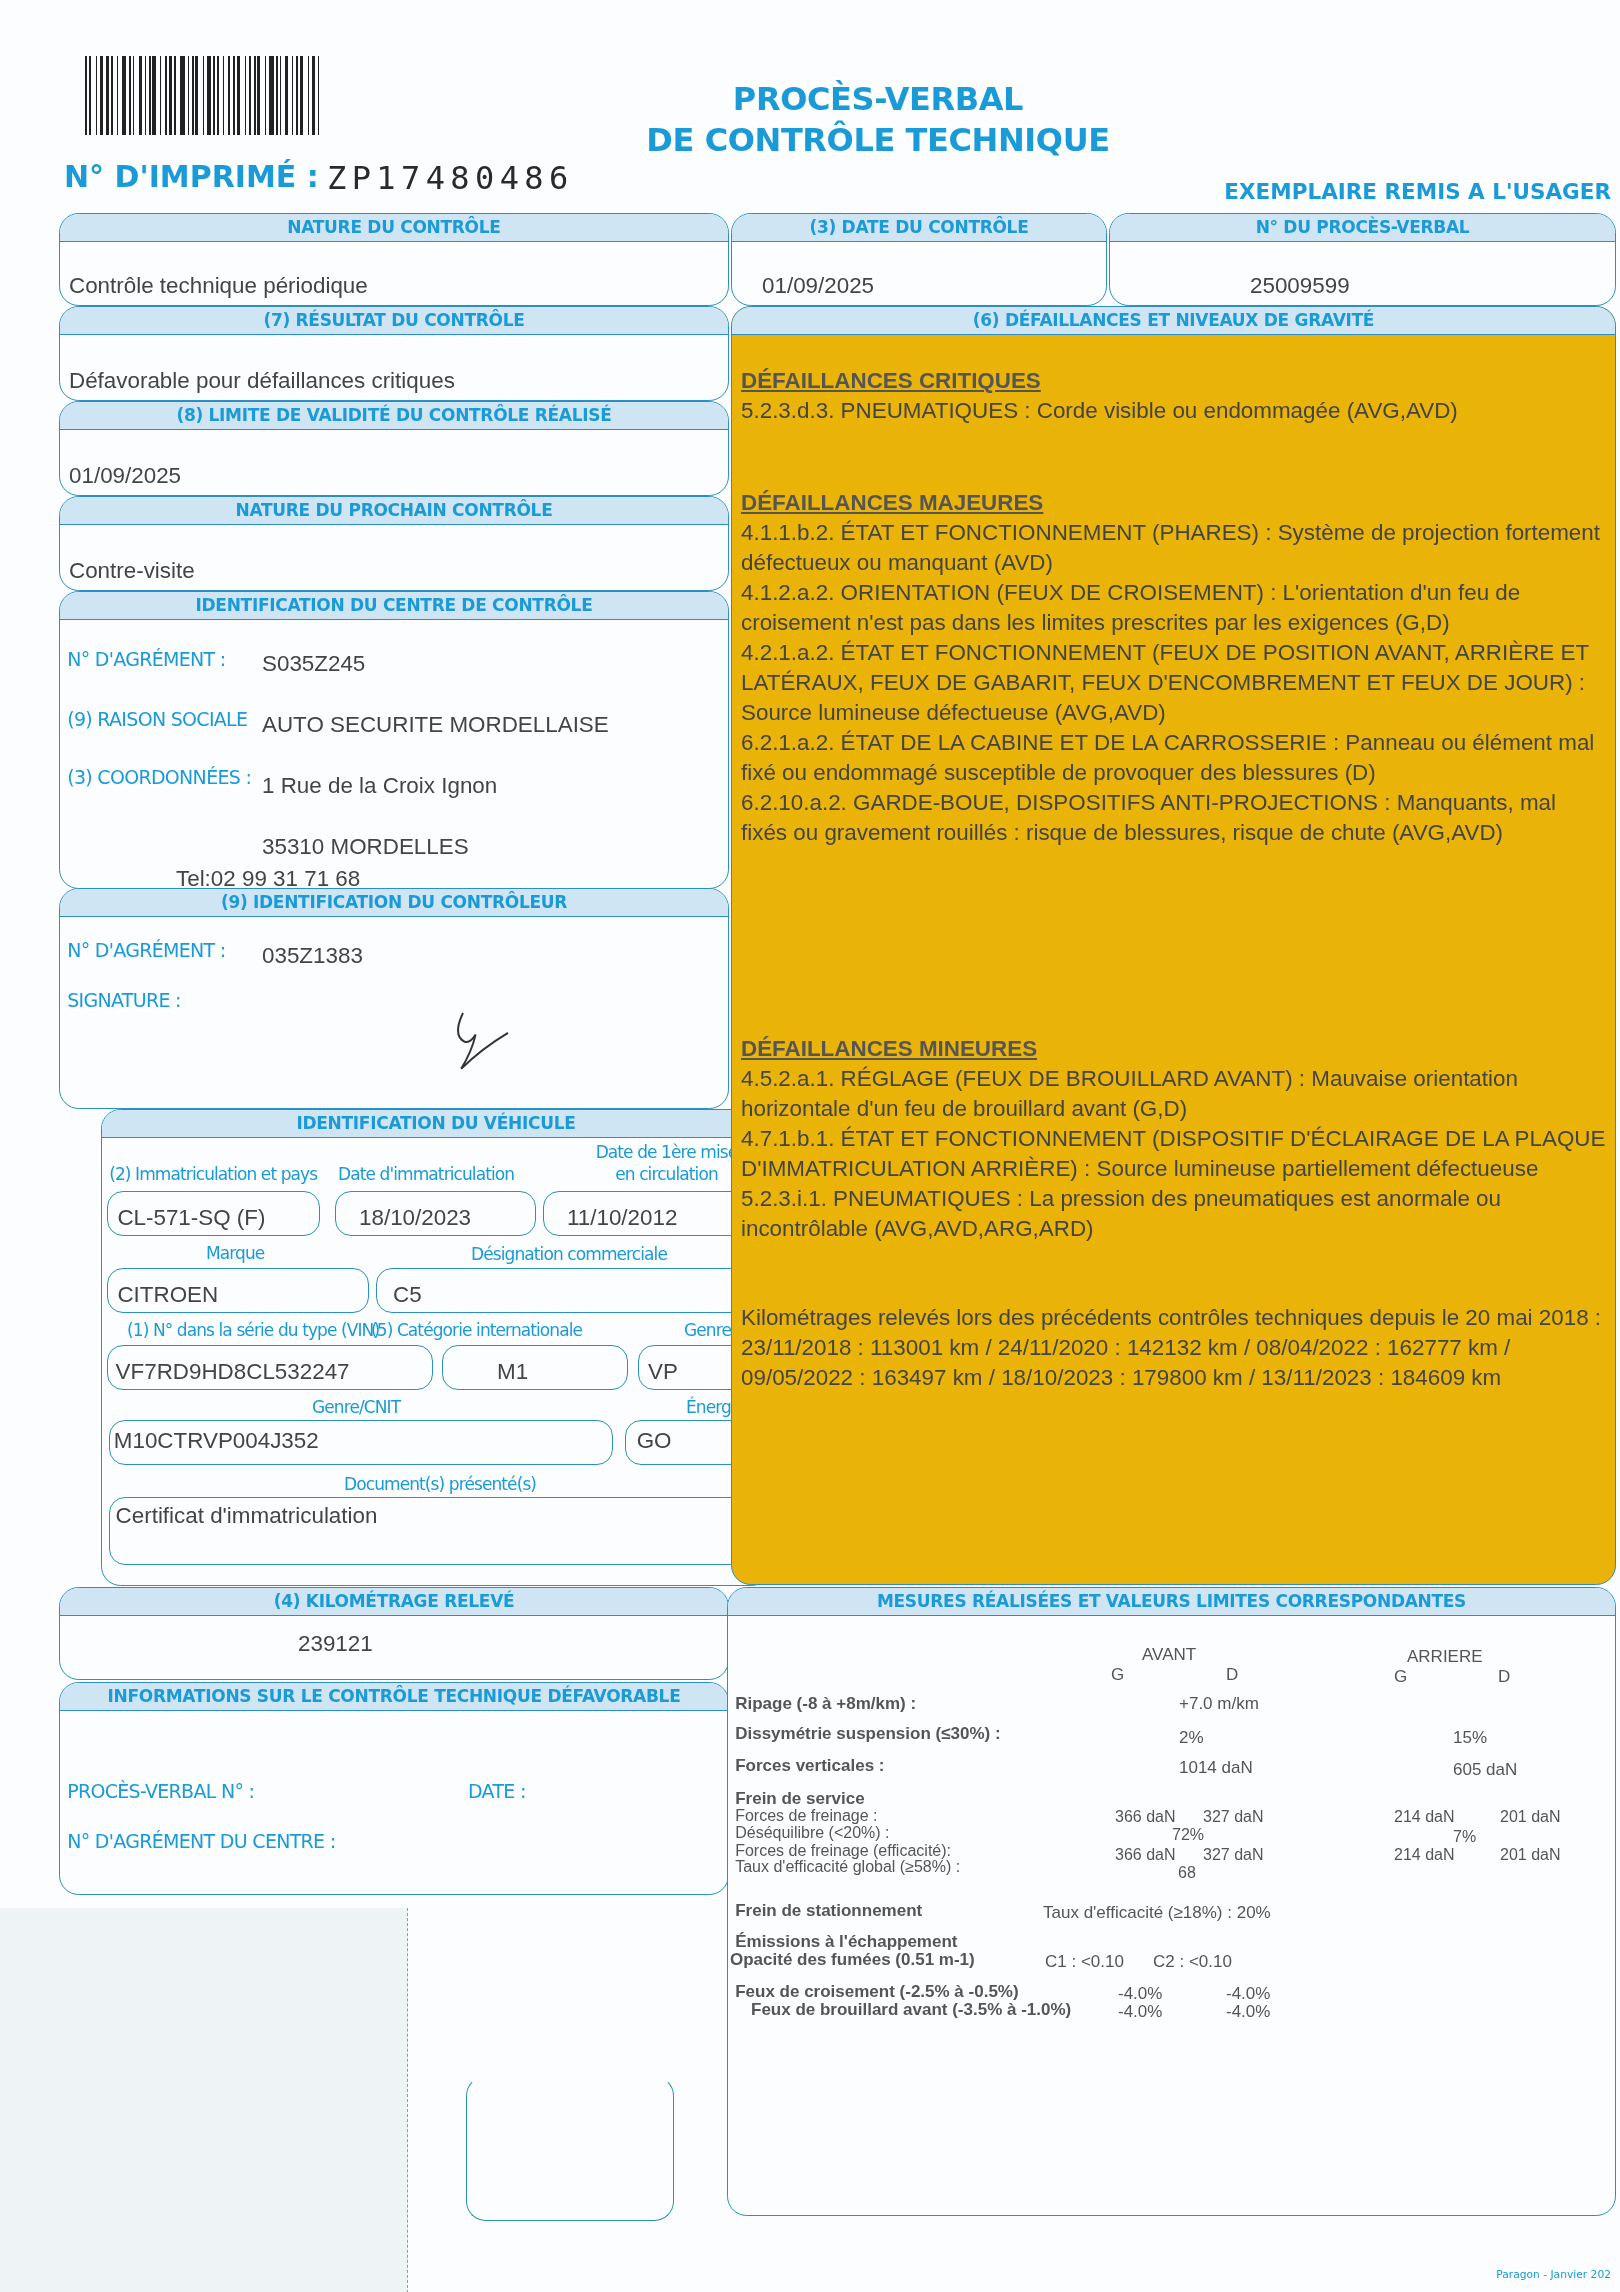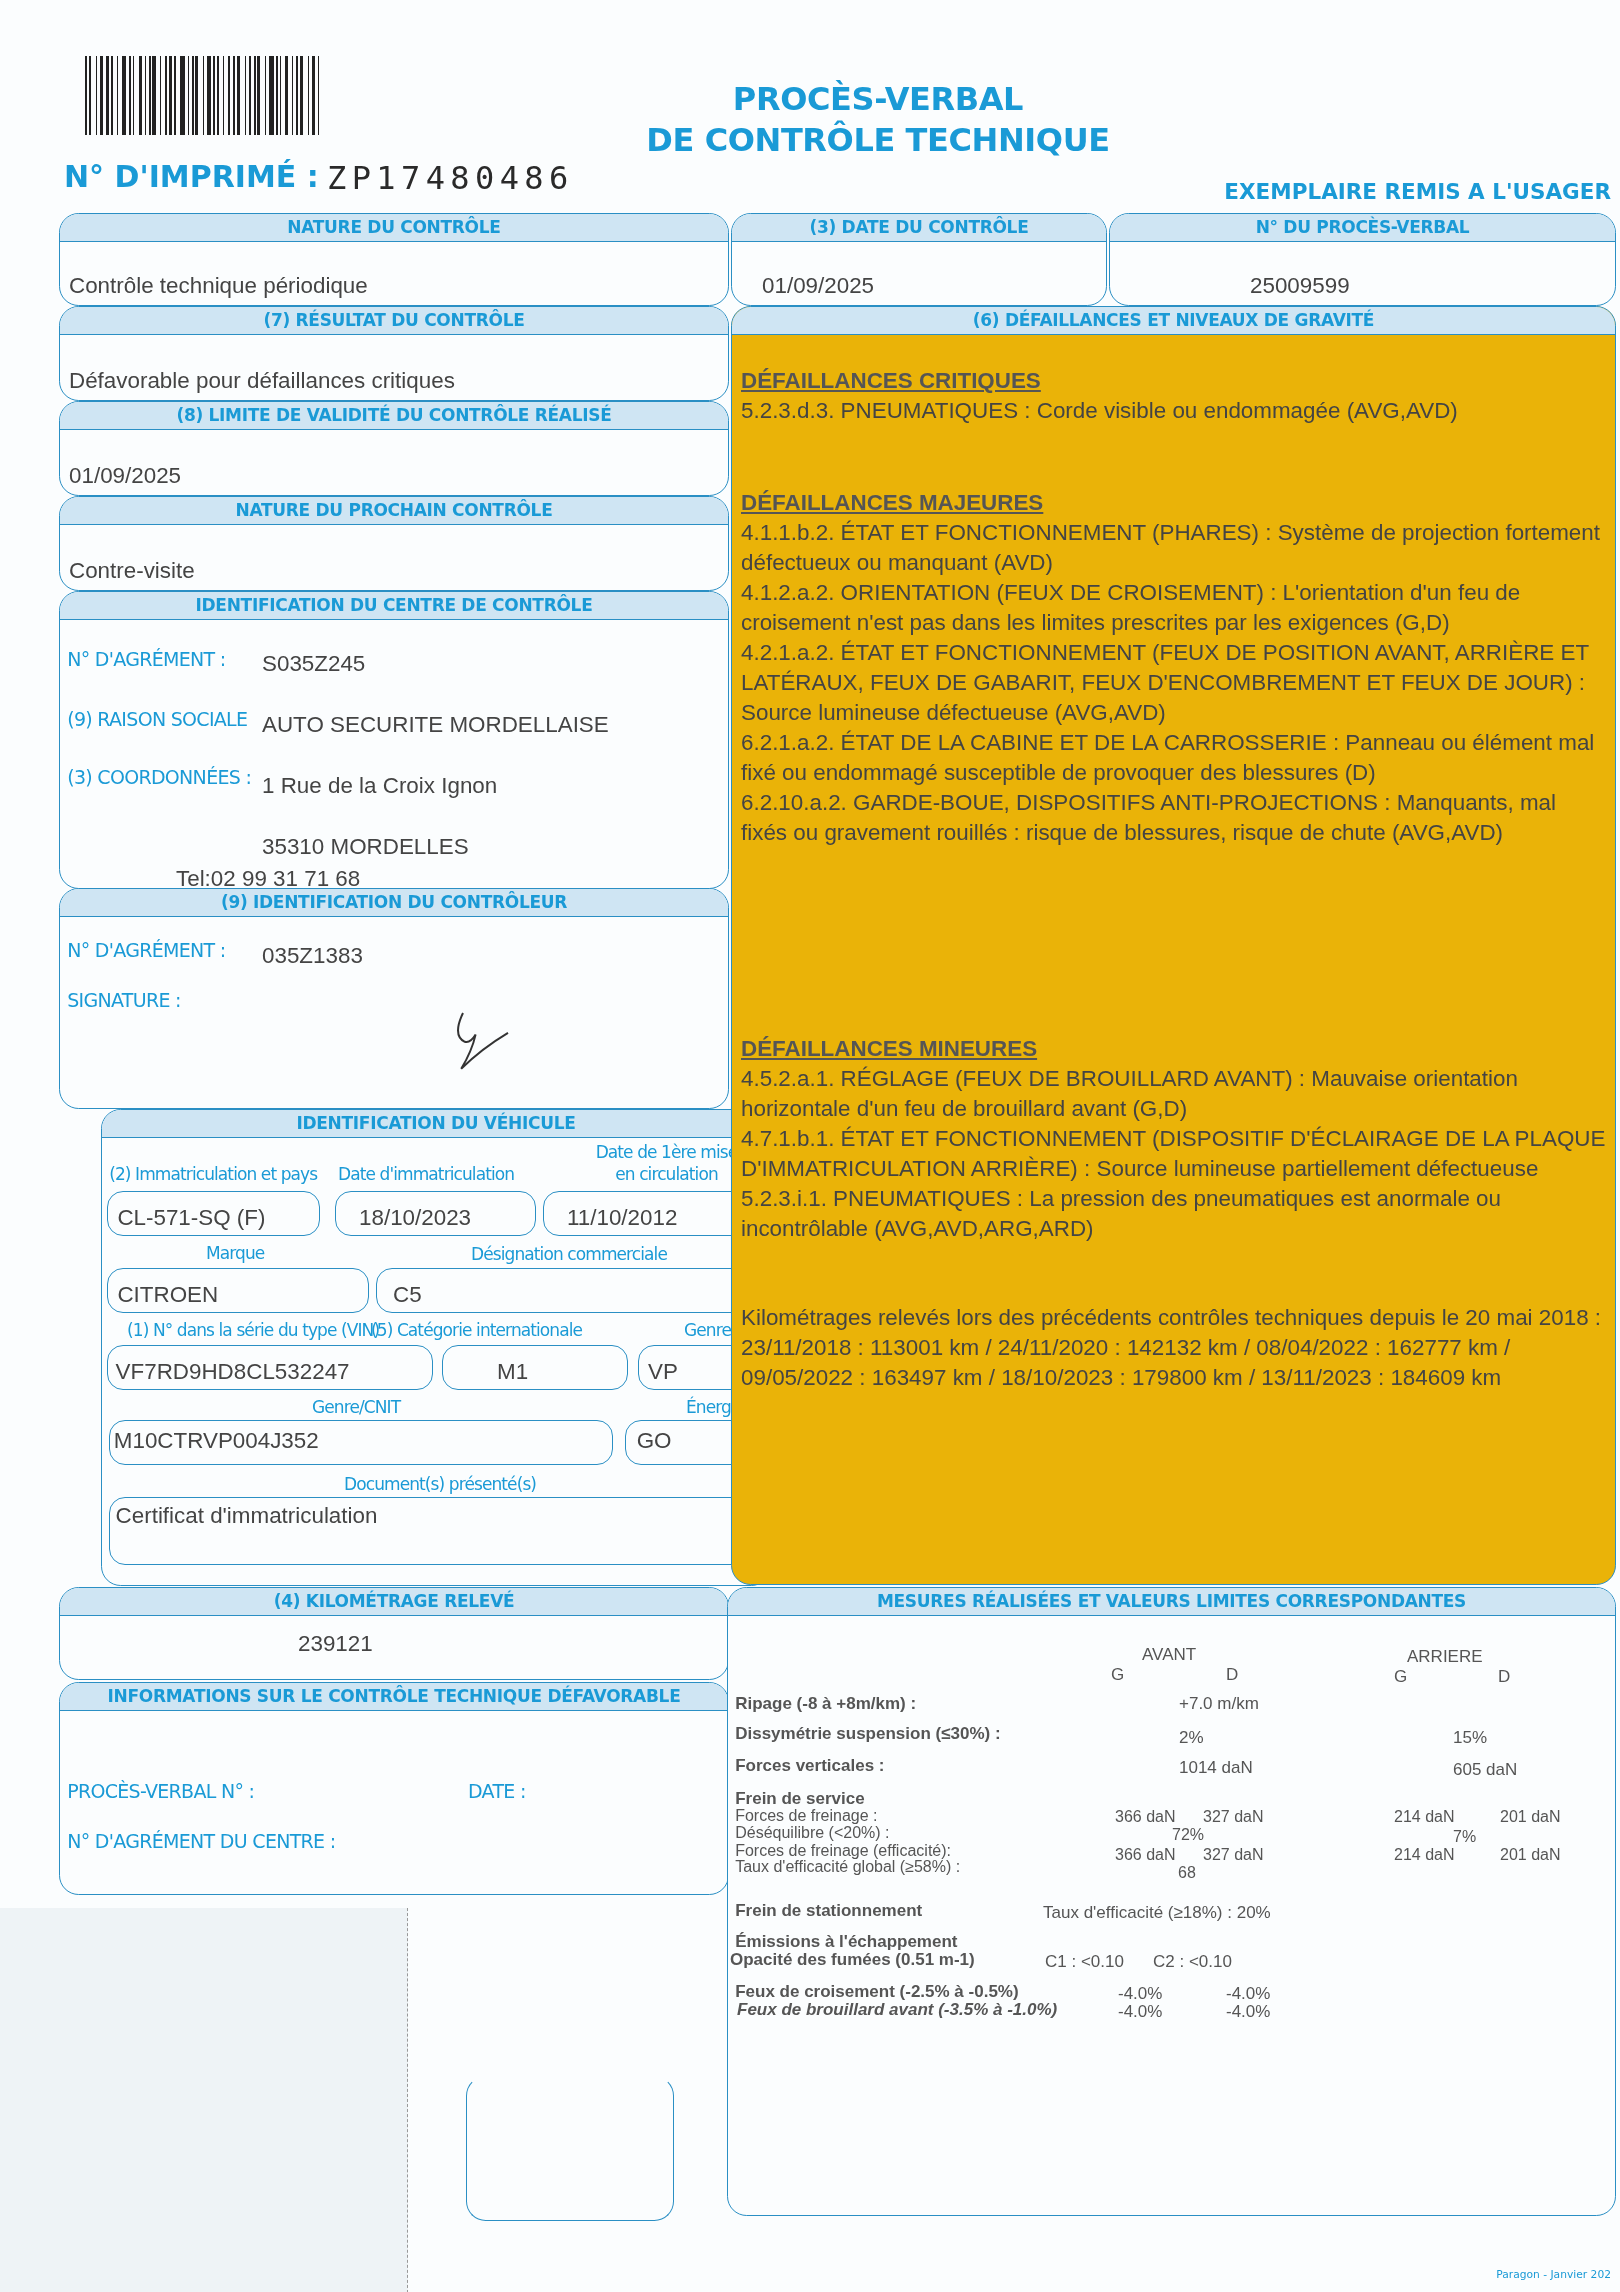--- a/index.html
+++ b/index.html
@@ -281,19 +281,19 @@
   <span class="meas" style="left:315px;top:315px;">Taux d'efficacité (≥18%) : 20%</span>
 
   <span class="meas b" style="left:7.2px;top:344px;">Émissions à l'échappement</span>
   <span class="meas b" style="left:2px;top:362px;">Opacité des fumées (0.51  m-1)</span>
   <span class="meas" style="left:317px;top:364px;">C1 : &lt;0.10</span>
   <span class="meas" style="left:425px;top:364px;">C2 : &lt;0.10</span>
 
   <span class="meas b" style="left:7.2px;top:394px;">Feux de croisement (-2.5% à -0.5%)</span>
   <span class="meas" style="left:390px;top:396px;">-4.0%</span>
   <span class="meas" style="left:498px;top:396px;">-4.0%</span>
-  <span class="meas b" style="left:9px;top:412px;font-style:italic;">Feux de brouillard avant (-3.5% à -1.0%)</span>
+  <span class="meas b" style="left:23px;top:412px;">Feux de brouillard avant (-3.5% à -1.0%)</span>
   <span class="meas" style="left:390px;top:414px;">-4.0%</span>
   <span class="meas" style="left:498px;top:414px;">-4.0%</span>
 </div>
 
 <div id="footer" class="abs hdrfont" style="font-weight:normal;margin-left:41px;">Paragon - Janvier 202</div>
 
 
 </body></html>

